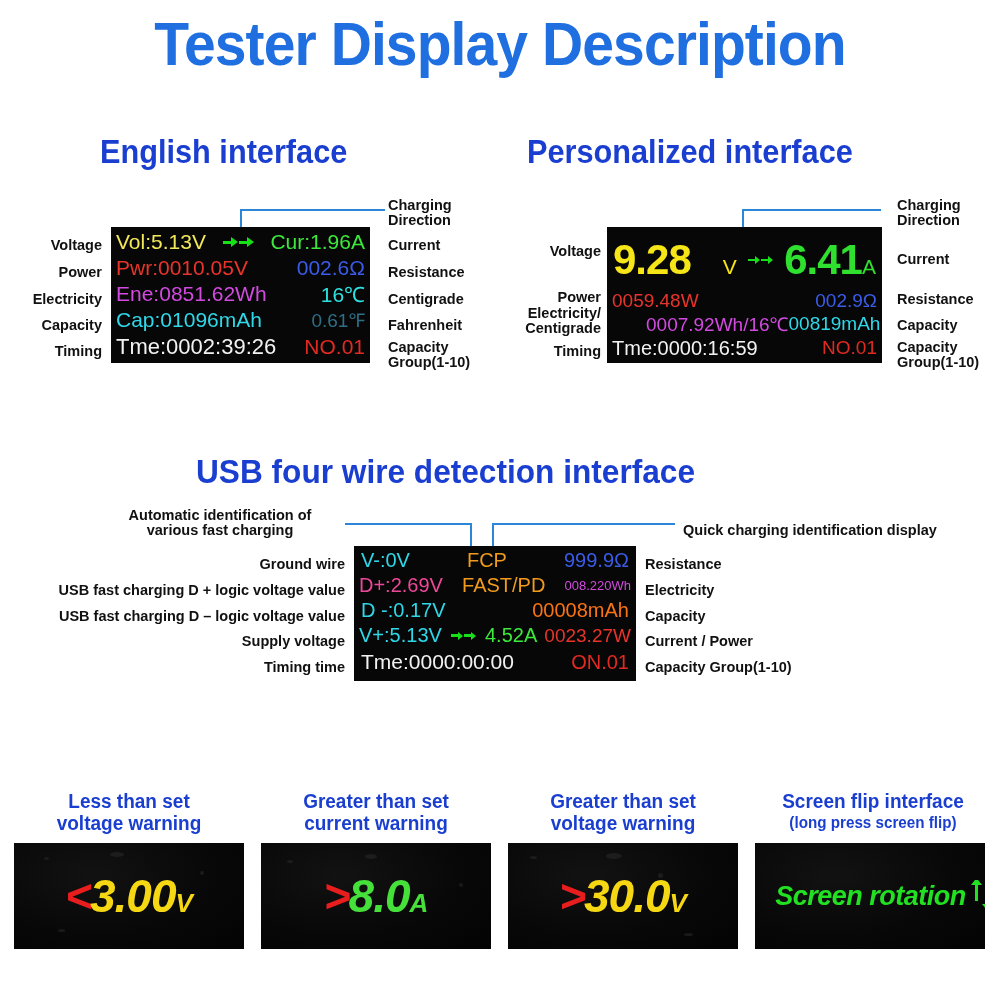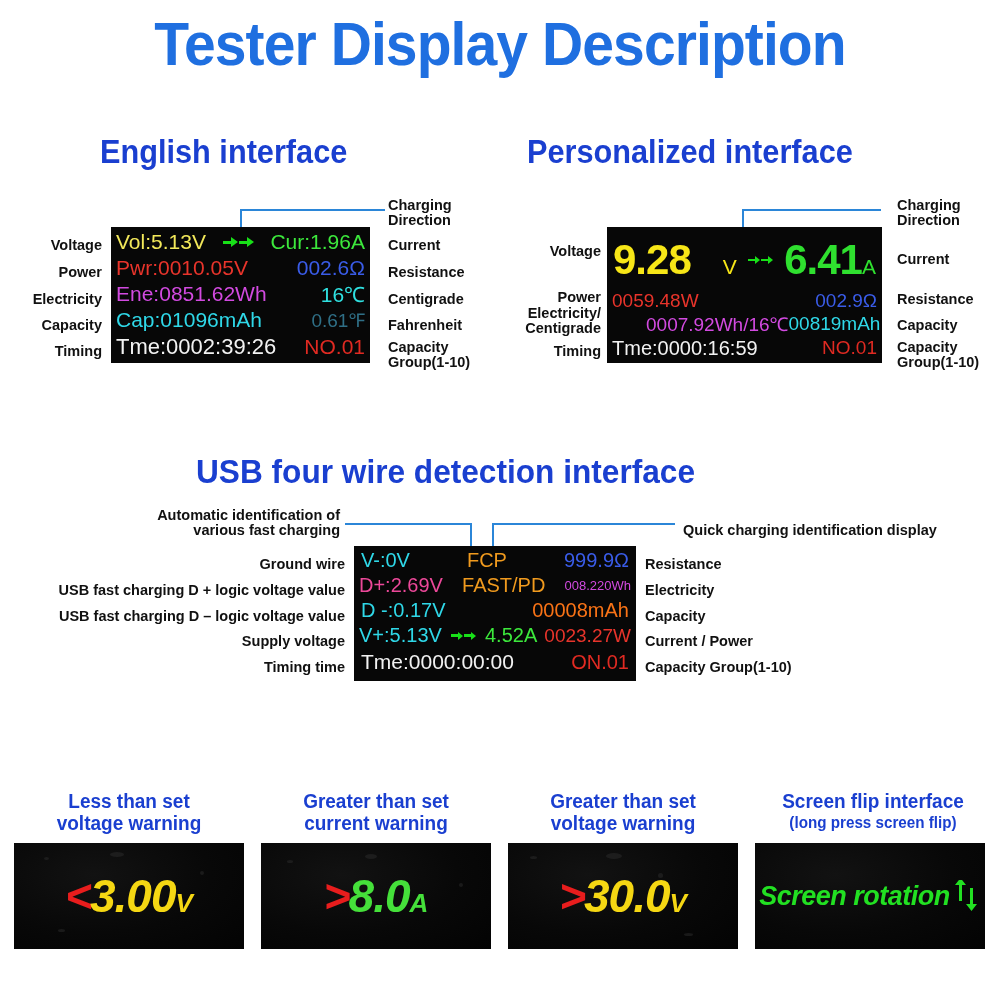--- a/index.html
+++ b/index.html
@@ -37,21 +37,21 @@
   .lbl {
     position: absolute;
     font-weight: bold;
     font-size: 14.5px;
     color: #111;
     line-height: 15px;
     white-space: pre-line;
   }
   .lbl.r { text-align: right; }
   .lbl.l { text-align: left; }
-  .lbl.c { text-align: right; }
+  .lbl.c { text-align: center; }
 
   
   .screen {
     position: absolute;
     background: #070707;
     overflow: hidden;
   }
   .row {
     position: absolute;
     width: 100%;
@@ -309,21 +309,21 @@
     <span class="speck" style="left:150px; top:30px; width:5px; height:5px;"></span>
     <span class="speck" style="left:176px; top:90px; width:9px; height:3px;"></span>
     <div class="warn-val">
       <span class="gt">&gt;</span><span class="num-y">30.0</span><span class="unit-y">V</span>
     </div>
   </div>
 
   <div class="warn-title" style="left:753px; top:790px; width:240px;">Screen flip interface</div>
   <div class="warn-title warn-sub" style="left:753px; top:812px; width:240px;">(long press screen flip)</div>
   <div class="warn-screen" style="left:755px; top:843px; width:230px; height:106px;">
-    <div class="warn-val" style="display:flex; align-items:center; justify-content:center; gap:1px;">
+    <div class="warn-val" style="display:flex; align-items:center; justify-content:center; gap:1px;margin-left:16px;">
       <span class="rot-text">Screen rotation</span>
       <span style="display:inline-block; line-height:0;">
         <svg width="30" height="32" viewBox="0 0 30 32">
           <path d="M8 9 L8 25 L4 25 L9.5 32 L15 25 L11 25 L11 9 Z" fill="#22e022" transform="translate(0,-2) rotate(180 9.5 16)"></path>
           <path d="M19 7 L19 23 L15 23 L20.5 30 L26 23 L22 23 L22 7 Z" fill="#22e022" transform="translate(0,1)"></path>
         </svg>
       </span>
     </div>
   </div>
 

